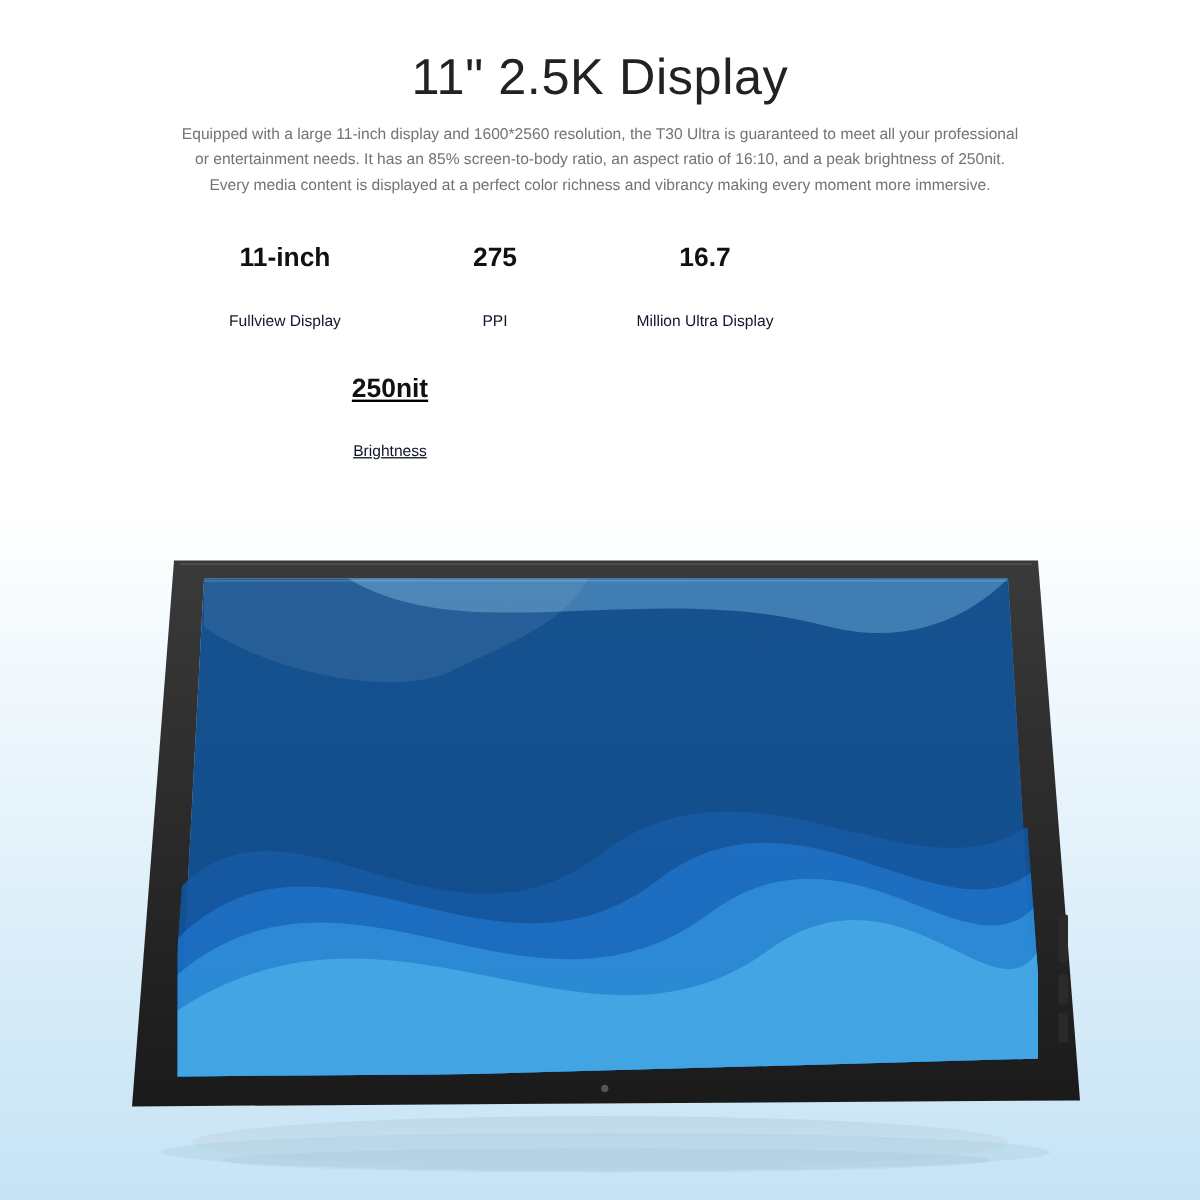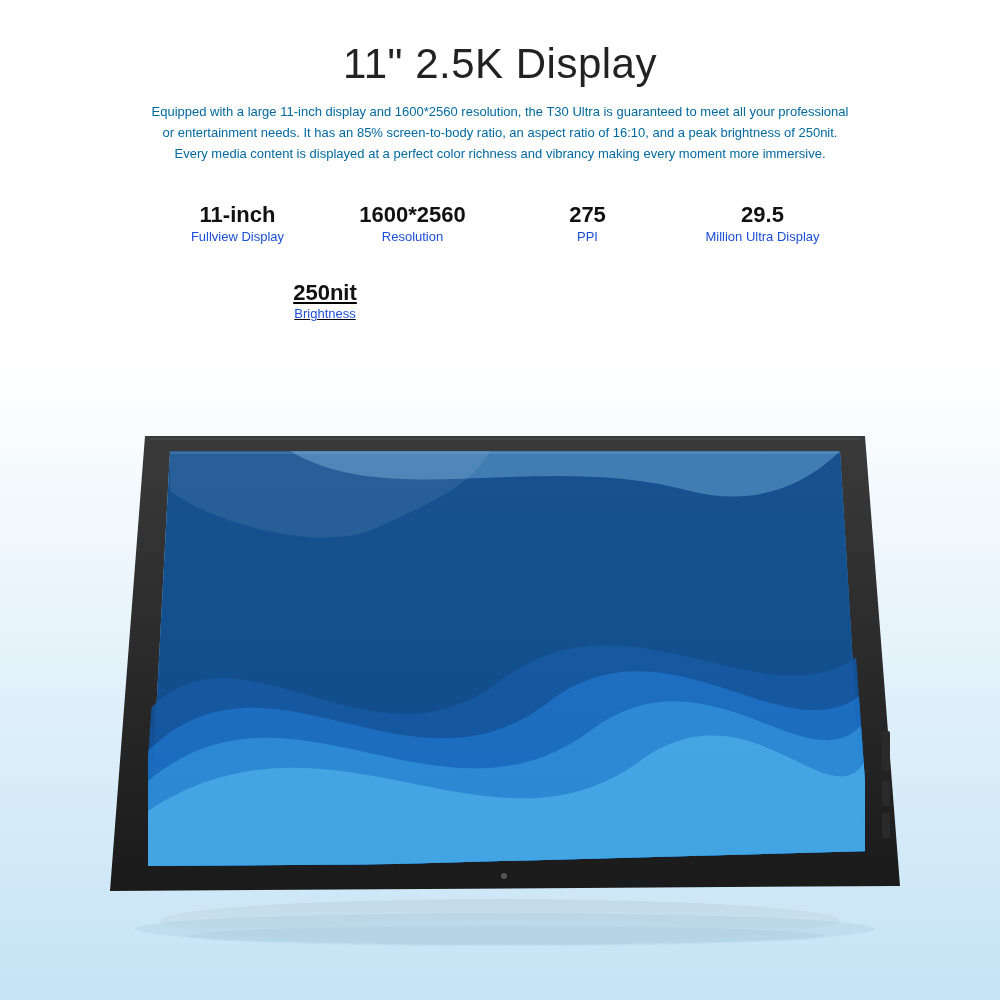--- a/index.html
+++ b/index.html
@@ -26,54 +26,55 @@
     .main-title {
       font-size: 42px;
       font-weight: 400;
       color: #222;
       margin-bottom: 14px;
       letter-spacing: 0.5px;
     }
 
     .description {
       font-size: 13px;
-      color: #0369a1;
+      color: #737373;
       text-align: center;
       line-height: 1.6;
       max-width: 700px;
       margin-bottom: 28px;
     }
 
     .specs-grid {
       display: grid;
       grid-template-columns: repeat(4, 1fr);
       width: 700px;
       margin-bottom: 16px;
       row-gap: 4px;
     }
 
     .spec-item {
       display: flex;
       flex-direction: column;
       align-items: center;
       padding: 10px 8px;
+      gap: 11px;
     }
 
     .spec-value {
       font-size: 22px;
       font-weight: 700;
       color: #111;
       line-height: 1.2;
       text-align: center;
     }
 
     .spec-label {
       font-size: 13px;
-      color: #1d4ed8;
-      margin-top: 0;
+      color: #0f172a;
+      margin-top: 20px;
       text-align: right;
     }
 
     .specs-row2 {
       display: grid;
       grid-template-columns: repeat(3, 1fr);
       width: 525px;
       margin-bottom: 10px;
       text-decoration: underline;
     }
@@ -109,29 +110,25 @@
   <h1 class="main-title">11" 2.5K Display</h1>
   <p class="description">Equipped with a large 11-inch display and 1600*2560 resolution, the T30 Ultra is guaranteed to meet all your professional or entertainment needs. It has an 85% screen-to-body ratio, an aspect ratio of 16:10, and a peak brightness of 250nit. Every media content is displayed at a perfect color richness and vibrancy making every moment more immersive.</p>
 
   <div class="specs-grid">
 
   <div class="spec-item">
       <span class="spec-value">11-inch</span>
       <span class="spec-label">Fullview Display</span>
     </div>
       <div class="spec-item">
-      <span class="spec-value">1600*2560</span>
-      <span class="spec-label">Resolution</span>
-    </div>
-      <div class="spec-item">
       <span class="spec-value">275</span>
       <span class="spec-label">PPI</span>
     </div>
       <div class="spec-item">
-      <span class="spec-value">29.5</span>
+      <span class="spec-value">16.7</span>
       <span class="spec-label">Million Ultra Display</span>
     </div>
     </div>
 
   <div class="specs-row2">
 
   <div class="spec-item">
       <span class="spec-value">250nit</span>
       <span class="spec-label">Brightness</span>
     </div>

